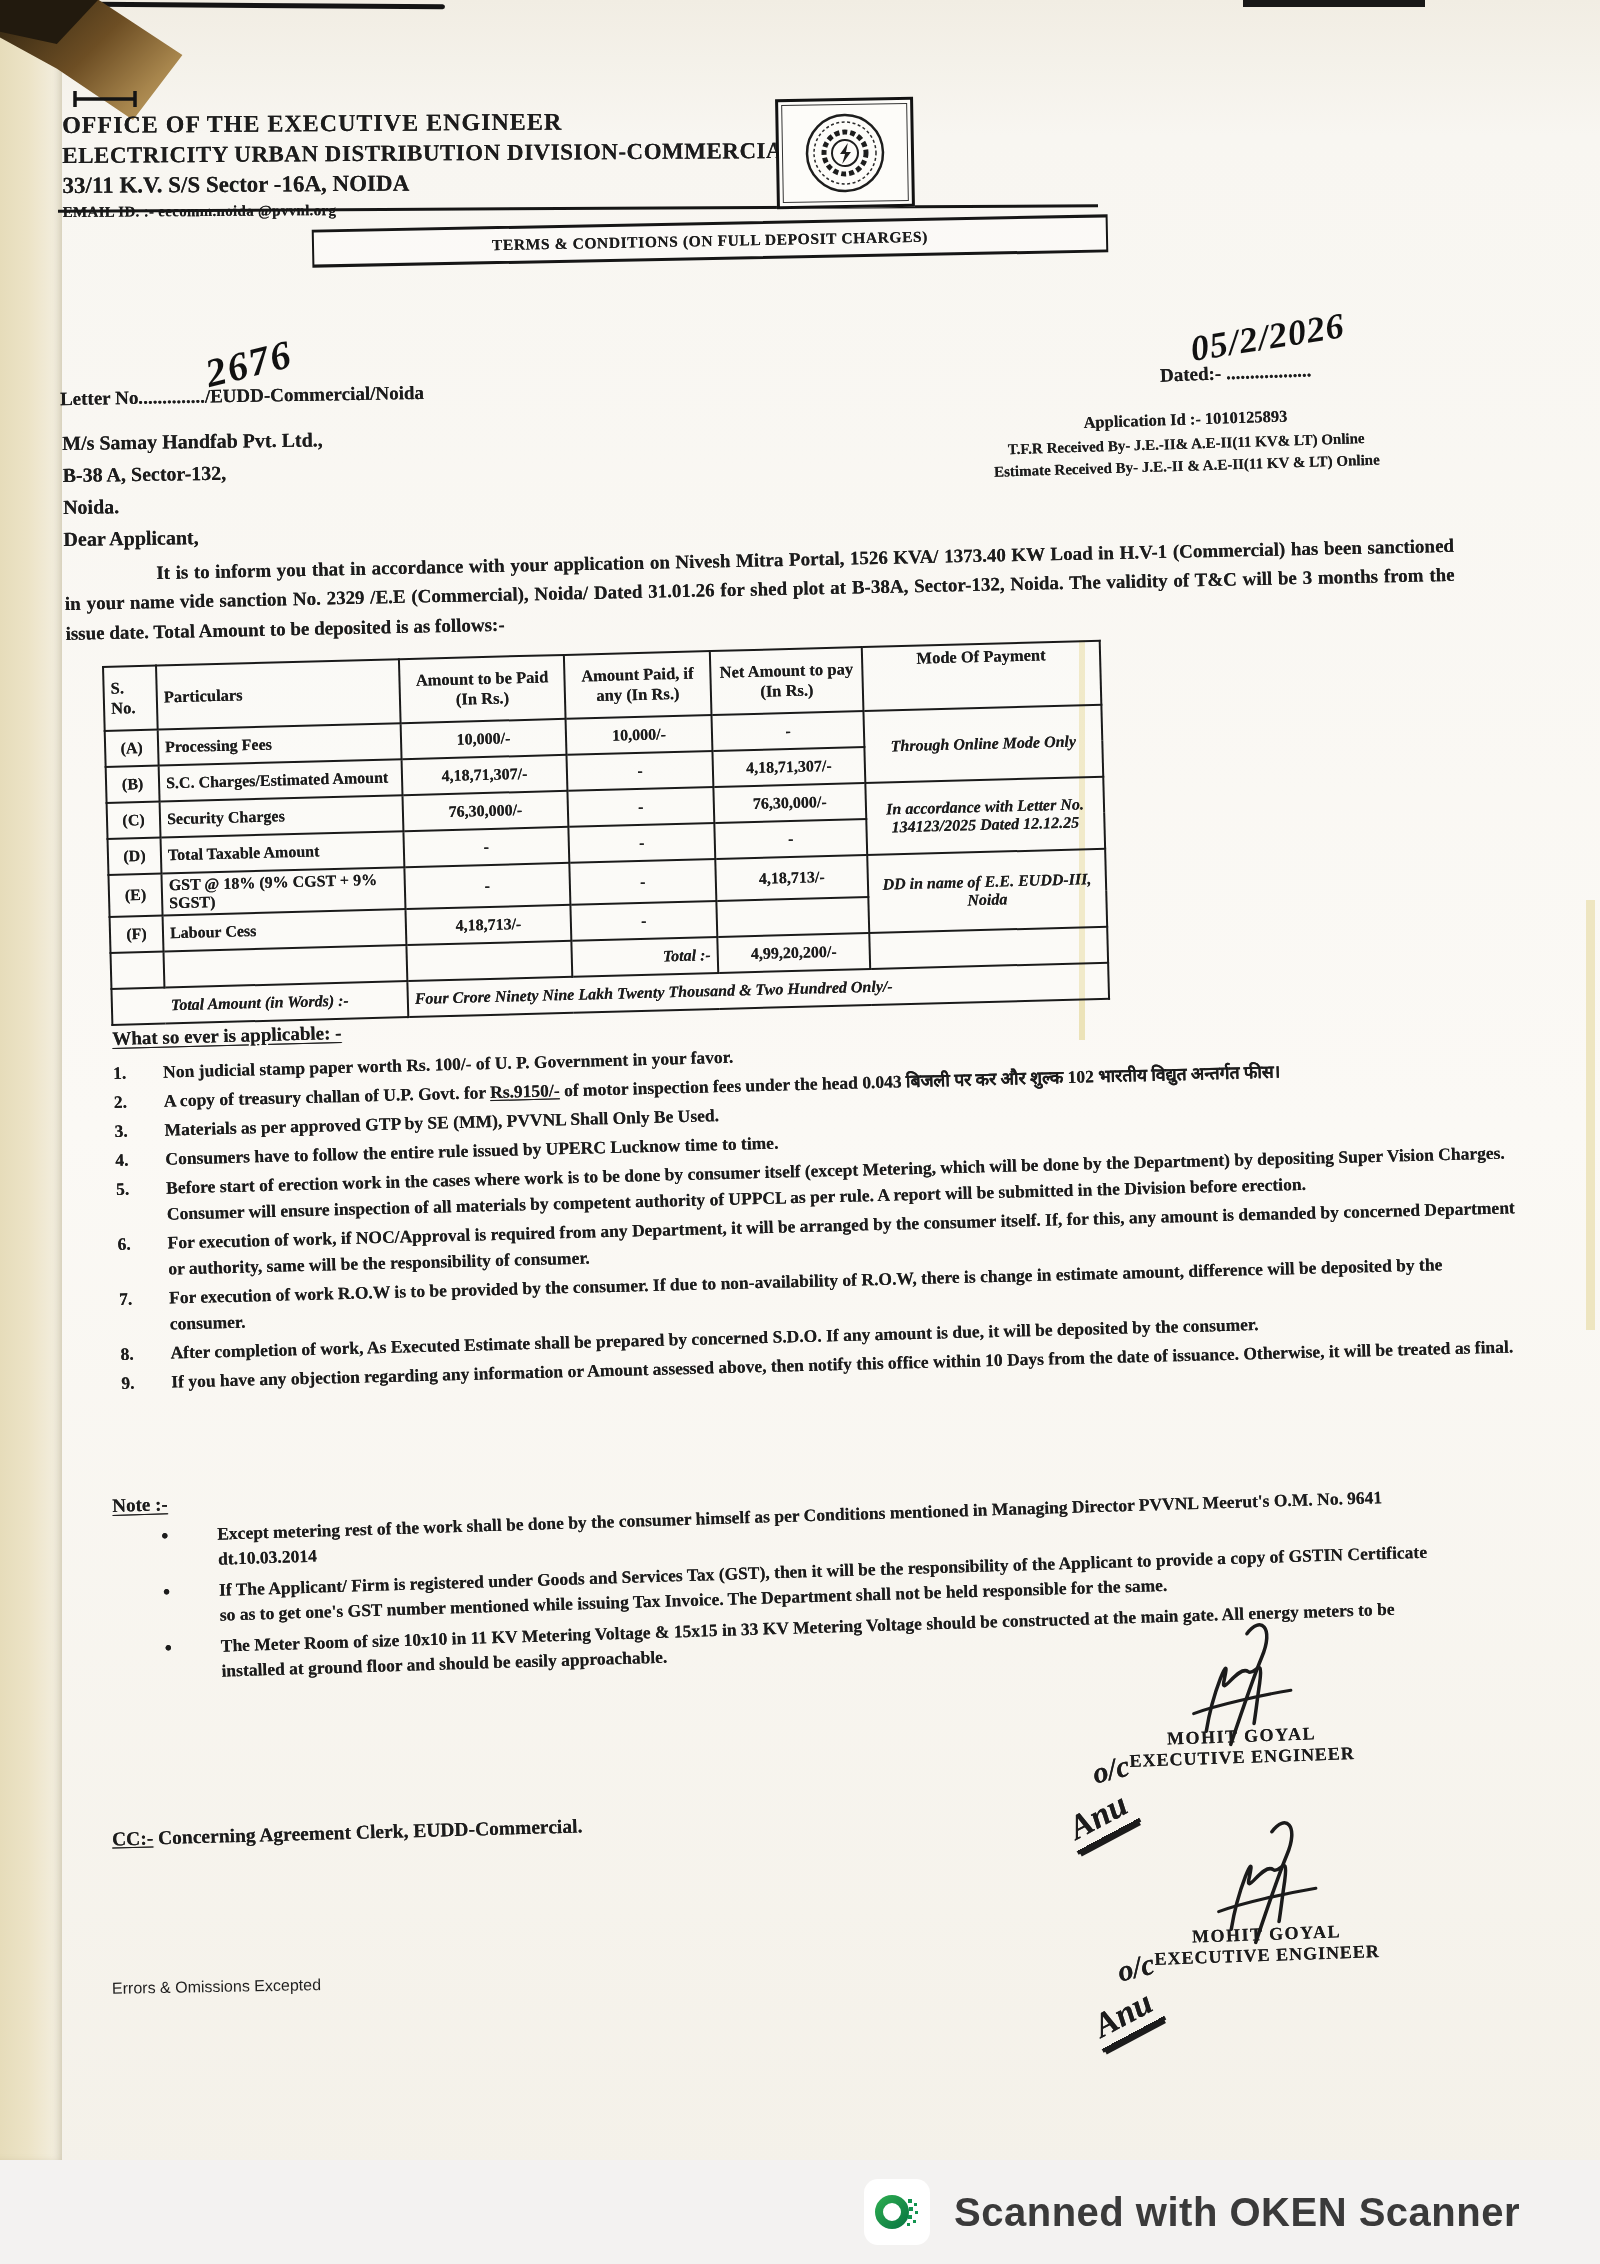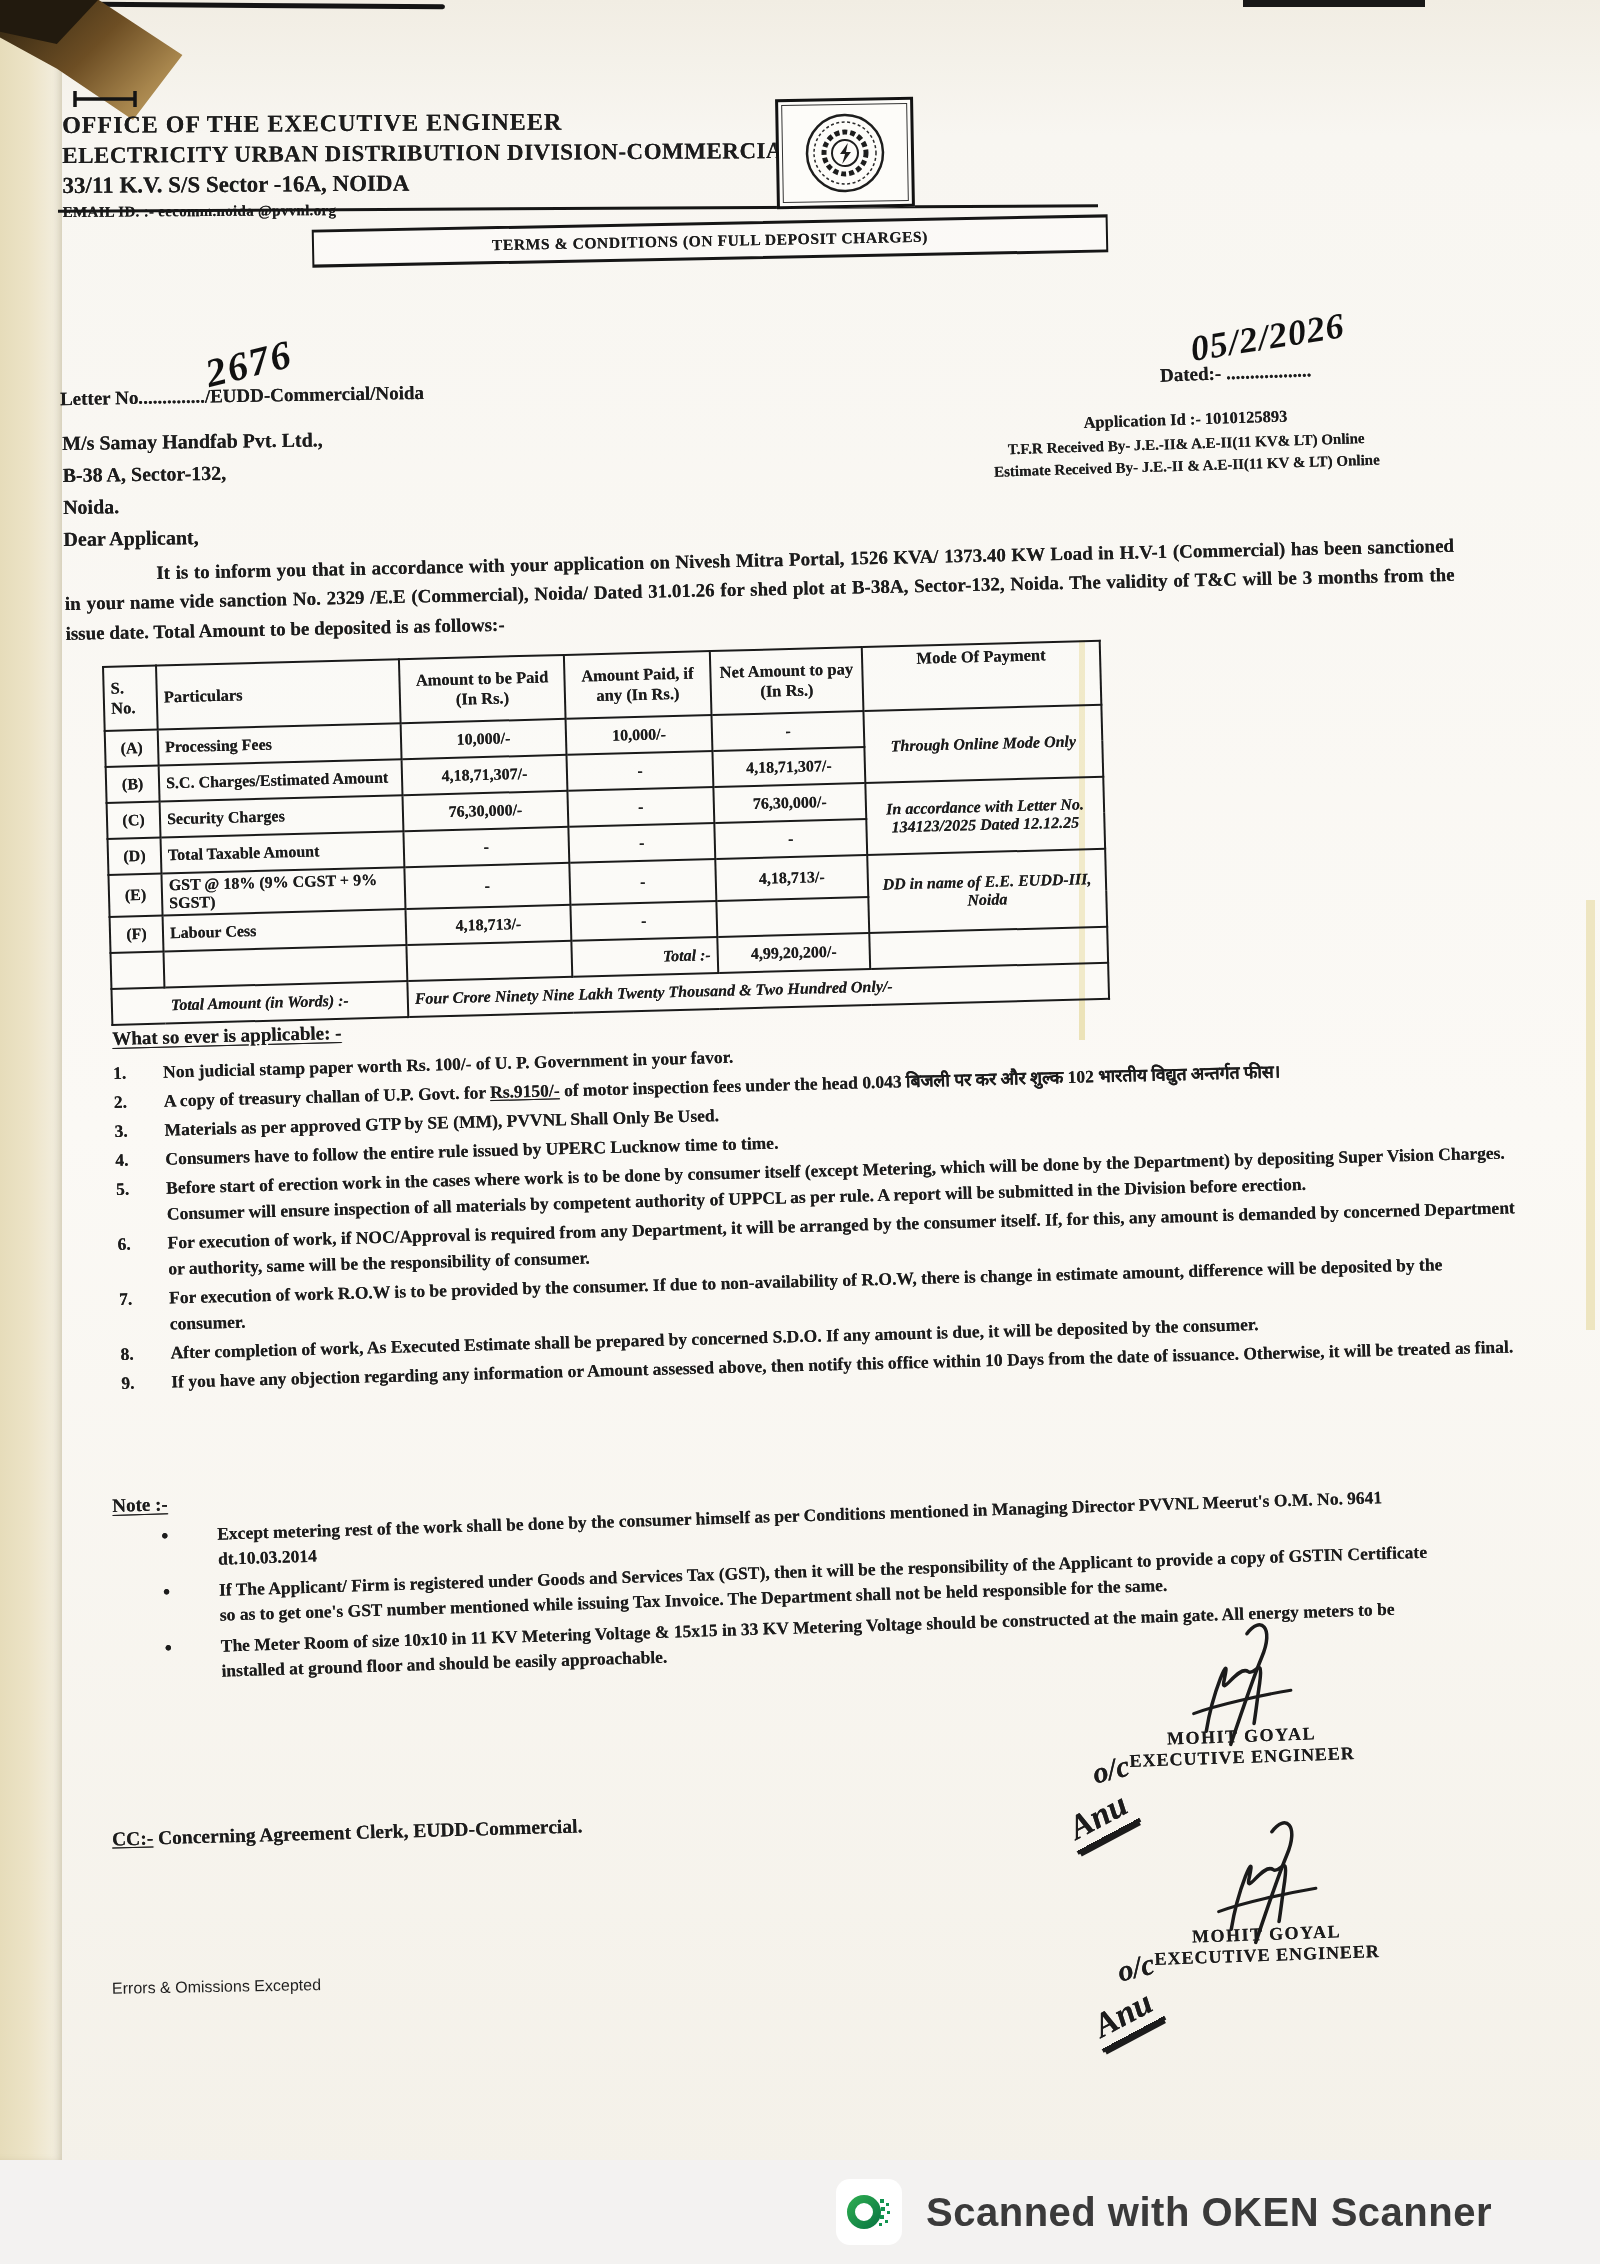--- a/index.html
+++ b/index.html
@@ -99,21 +99,21 @@
   .oc{position:absolute;font-style:italic;font-weight:bold;font-size:30px;transform:rotate(-12deg);}
   .anu{position:absolute;font-style:italic;font-weight:bold;font-size:34px;transform:rotate(-26deg);
        box-shadow:0 5px 0 -1px #1c1c1c,0 10px 0 -3px #1c1c1c;padding:0 6px 2px 6px;}
 
   
   .cc{left:112px;top:1822px;font-size:19.5px;font-weight:bold;transform:rotate(-1.6deg);}
   .errors{left:112px;top:1978px;font-family:"Liberation Sans","DejaVu Sans",sans-serif;font-size:16px;color:#1f1f1f;transform:rotate(-1deg);}
 
   
   .scanner-bar{left:0;top:2160px;width:1600px;height:104px;background:#f3f2f1;
-      display:flex;align-items:center;justify-content:flex-end;gap:24px;padding-right:108px;box-sizing:border-box;
+      display:flex;align-items:center;justify-content:flex-end;gap:24px;padding-right:80px;box-sizing:border-box;
       font-family:"Liberation Sans","DejaVu Sans",sans-serif;}
   .oken-icon{width:66px;height:66px;background:#ffffff;border-radius:14px;display:flex;align-items:center;justify-content:center;}
   .scanner-label{font-size:40px;color:#3a3a3a;font-weight:bold;letter-spacing:.5px;}
 </style>
 </head>
 <body>
 
 <div class="page">
 
   <div class="abs left-strip"></div>

